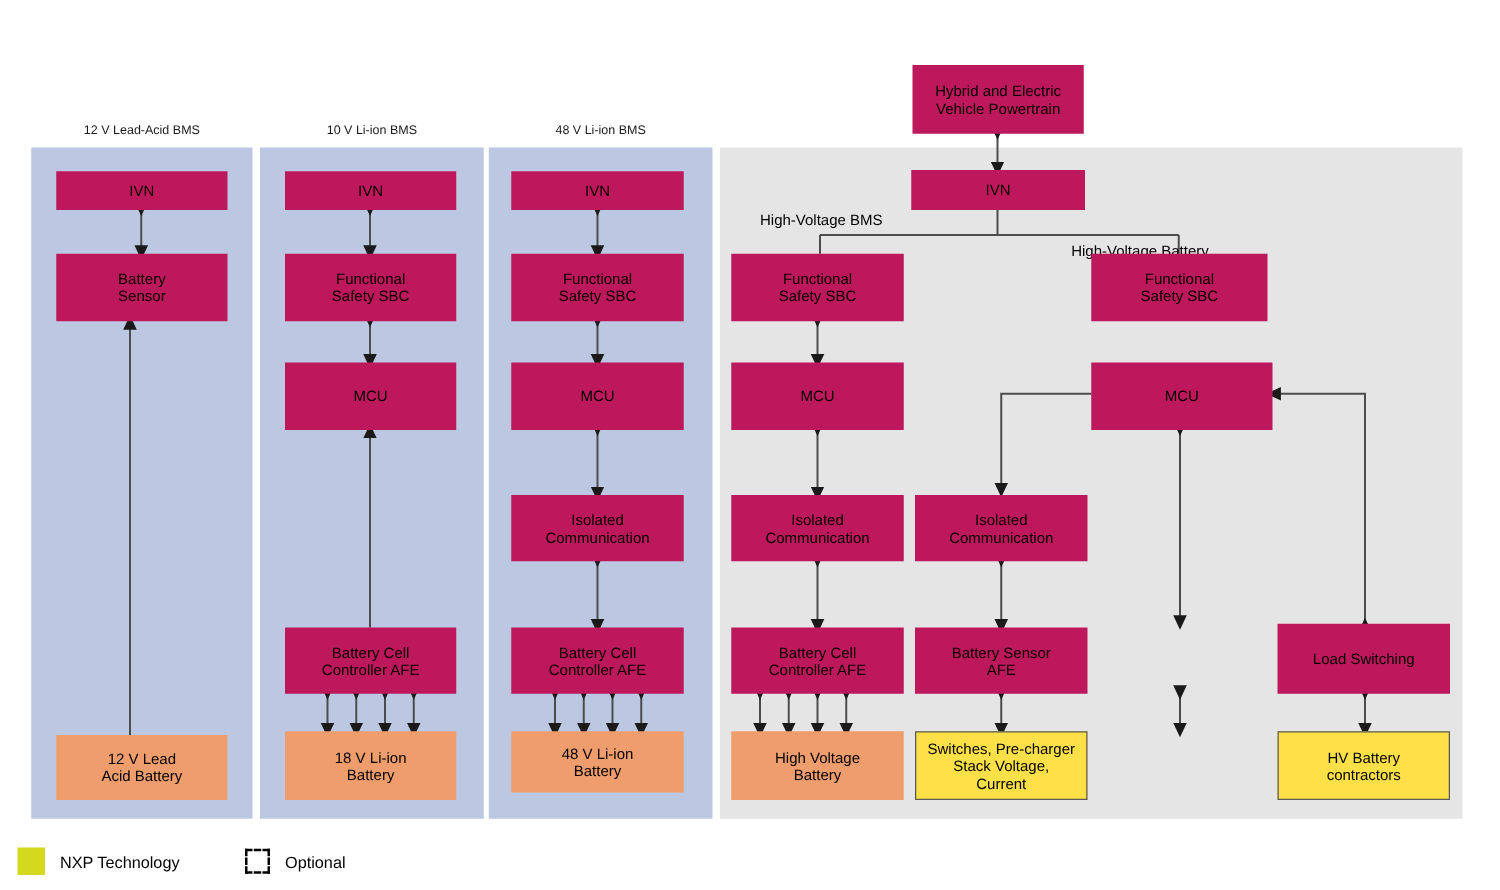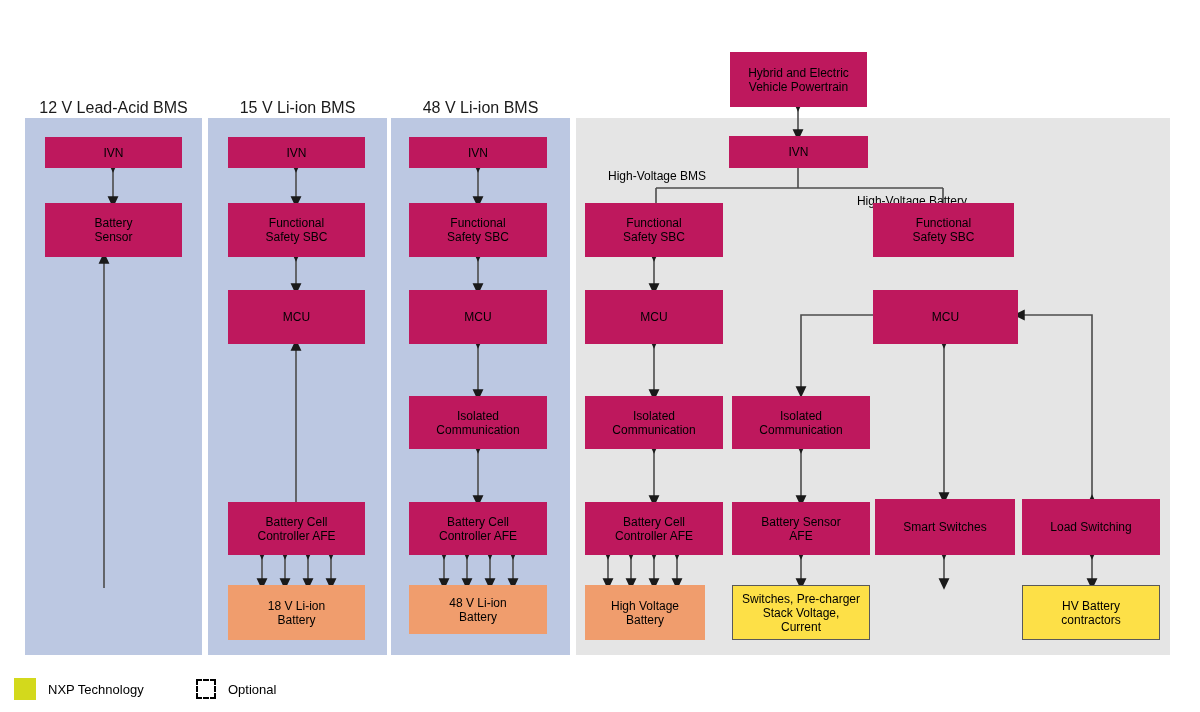--- a/index.html
+++ b/index.html
@@ -2,21 +2,21 @@
 <html><head>
 <meta charset="utf-8">
 <style>
   html,body{margin:0;padding:0;background:#ffffff;}
   body{width:1200px;height:712px;position:relative;overflow:hidden;
        font-family:"Liberation Sans","DejaVu Sans",sans-serif;color:#000;}
   .stage{position:absolute;inset:0;}
   .panel{position:absolute;}
   .panel-blue{background:#bcc8e2;}
   .panel-gray{background:#e5e5e5;}
-  .col-title{position:absolute;font-size:16px;color:#1a1a1a;text-align:center;white-space:nowrap;}
+  .col-title{position:absolute;font-size:10px;color:#1a1a1a;text-align:center;white-space:nowrap;}
   .box{position:absolute;display:flex;align-items:center;justify-content:center;
        text-align:center;font-size:12px;line-height:14px;box-sizing:border-box;}
   .box-nxp{background:#be185d;color:#000;}
   .box-batt{background:#f09d6d;color:#000;}
   .box-white{background:#fde047;border:1px solid #595959;color:#000;}
   .box span{display:block;padding:0 4px;}
   .edge-label{position:absolute;font-size:12px;line-height:14px;color:#000;white-space:nowrap;}
   .edge-label.right{text-align:right;}
   svg.wires{position:absolute;left:0;top:0;width:1200px;height:712px;overflow:visible;pointer-events:none;}
   .legend{position:absolute;display:flex;align-items:center;}
@@ -28,21 +28,21 @@
 <body>
 
 <div class="stage">
 
   <div class="panel panel-blue" style="left:25px;top:118px;width:177px;height:537px;"></div>
   <div class="panel panel-blue" style="left:208px;top:118px;width:179px;height:537px;"></div>
   <div class="panel panel-blue" style="left:391px;top:118px;width:179px;height:537px;"></div>
   <div class="panel panel-gray" style="left:576px;top:118px;width:594px;height:537px;"></div>
 
   <div class="col-title" style="left:25px;top:99px;width:177px;">12 V Lead-Acid BMS</div>
-  <div class="col-title" style="left:208px;top:99px;width:179px;">15 V Li-ion BMS</div>
+  <div class="col-title" style="left:208px;top:99px;width:179px;">10 V Li-ion BMS</div>
   <div class="col-title" style="left:391px;top:99px;width:179px;">48 V Li-ion BMS</div>
 
   <svg class="wires" viewBox="0 0 1200 712">
     <defs>
       <marker id="ah" markerWidth="8" markerHeight="8" refX="4.2" refY="4" orient="auto">
         <path d="M0,0.6 L7.2,4 L0,7.4 z" fill="#1a1a1a"></path>
       </marker>
       <marker id="ahg" markerWidth="8" markerHeight="8" refX="4.2" refY="4" orient="auto">
         <path d="M0,0.6 L7.2,4 L0,7.4 z" fill="#333333"></path>
       </marker>
@@ -96,20 +96,24 @@
     </g>
   </svg>
 
   <div class="box box-nxp" style="left:45px;top:137px;width:137px;height:31px;">
     <span>IVN</span>
   </div>
   <div class="box box-nxp" style="left:45px;top:203px;width:137px;height:54px;">
     <span style="white-space:pre-line;">Battery
 Sensor</span>
   </div>
+  <div class="box box-batt" style="left:45px;top:588px;width:137px;height:52px;">
+    <span style="white-space:pre-line;">12 V Lead
+Acid Battery</span>
+  </div>
 
   <div class="box box-nxp" style="left:228px;top:137px;width:137px;height:31px;">
     <span>IVN</span>
   </div>
   <div class="box box-nxp" style="left:228px;top:203px;width:137px;height:54px;">
     <span style="white-space:pre-line;">Functional
 Safety SBC</span>
   </div>
   <div class="box box-nxp" style="left:228px;top:290px;width:137px;height:54px;">
     <span style="white-space:pre-line;">MCU</span>
@@ -166,21 +170,21 @@
     <span>MCU</span>
   </div>
   <div class="box box-nxp" style="left:585px;top:396px;width:138px;height:53px;">
     <span style="white-space:pre-line;">Isolated
 Communication</span>
   </div>
   <div class="box box-nxp" style="left:585px;top:502px;width:138px;height:53px;">
     <span style="white-space:pre-line;">Battery Cell
 Controller AFE</span>
   </div>
-  <div class="box box-batt" style="left:585px;top:585px;width:120px;height:55px;">
+  <div class="box box-batt" style="left:585px;top:585px;width:138px;height:55px;">
     <span style="white-space:pre-line;">High Voltage
 Battery</span>
   </div>
 
   <div class="box box-nxp" style="left:732px;top:396px;width:138px;height:53px;">
     <span style="white-space:pre-line;">Isolated
 Communication</span>
   </div>
   <div class="box box-nxp" style="left:732px;top:502px;width:138px;height:53px;">
     <span style="white-space:pre-line;">Battery Sensor
@@ -192,23 +196,20 @@
 Current</span>
   </div>
 
   <div class="box box-nxp" style="left:873px;top:203px;width:141px;height:54px;">
     <span style="white-space:pre-line;">Functional
 Safety SBC</span>
   </div>
   <div class="box box-nxp" style="left:873px;top:290px;width:145px;height:54px;">
     <span>MCU</span>
   </div>
-  <div class="box box-nxp" style="left:875px;top:499px;width:140px;height:56px;">
-    <span>Smart Switches</span>
-  </div>
 
   <div class="box box-nxp" style="left:1022px;top:499px;width:138px;height:56px;">
     <span>Load Switching</span>
   </div>
   <div class="box box-white" style="left:1022px;top:585px;width:138px;height:55px;">
     <span style="white-space:pre-line;">HV Battery
 contractors</span>
   </div>
 
   <div class="legend" style="left:14px;top:678px;justify-content:center;">

